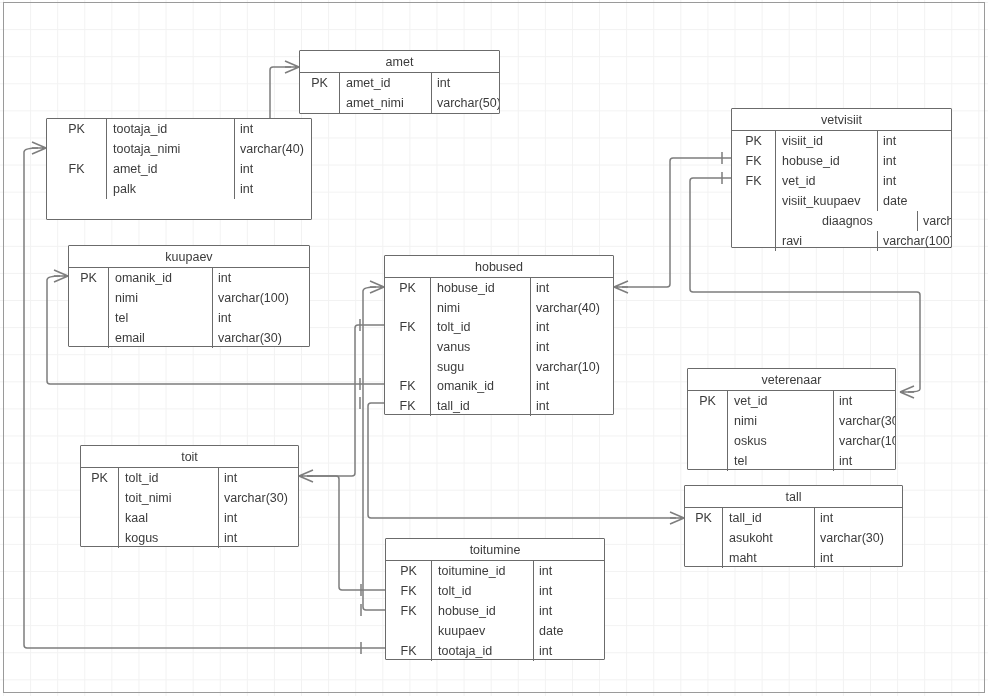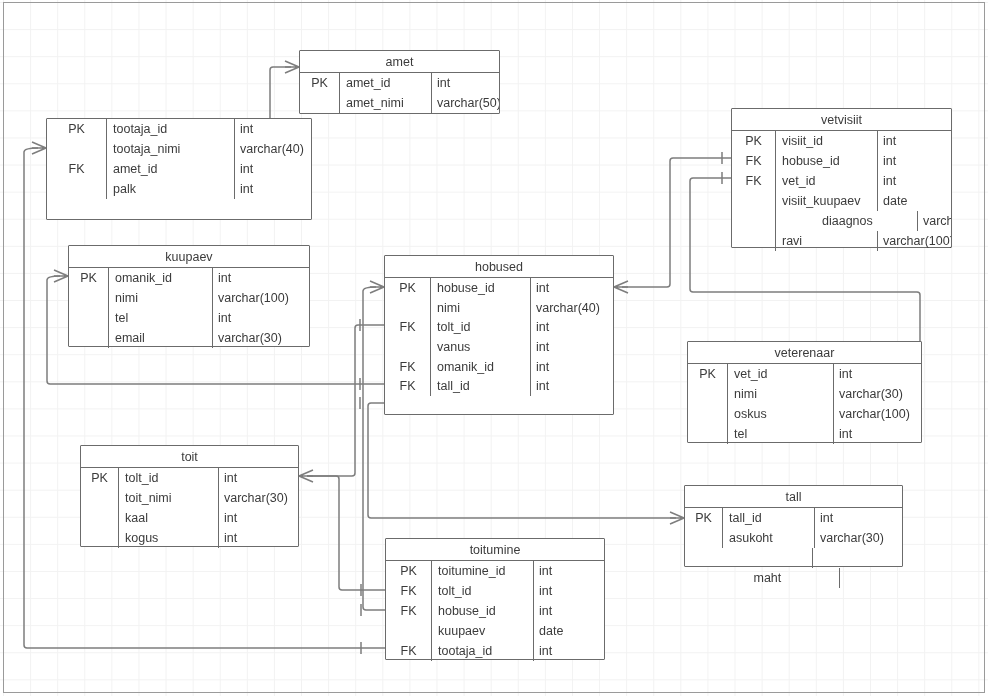--- a/index.html
+++ b/index.html
@@ -268,32 +268,37 @@
             <div class="cell-key" style="width: 46px; border-right-color: rgb(107, 107, 107);">FK</div>
             <div class="cell-name" style="width: 100px; border-right-color: rgb(107, 107, 107);">tolt_id</div>
             <div class="cell-type">int</div>
           </div>
           <div class="attr-row" style="height: 19.7px;">
             <div class="cell-key" style="width: 46px; border-right-color: rgb(107, 107, 107);"></div>
             <div class="cell-name" style="width: 100px; border-right-color: rgb(107, 107, 107);">vanus</div>
             <div class="cell-type">int</div>
           </div>
           <div class="attr-row" style="height: 19.7px;">
+            <div class="cell-key" style="width: 46px; border-right-color: rgb(107, 107, 107);"></div>
+            <div class="cell-name" style="width: 100px; border-right-color: rgb(107, 107, 107);">sugu</div>
+            <div class="cell-type">varchar(10)</div>
+          </div>
+          <div class="attr-row" style="height: 19.7px;">
             <div class="cell-key" style="width: 46px; border-right-color: rgb(107, 107, 107);">FK</div>
             <div class="cell-name" style="width: 100px; border-right-color: rgb(107, 107, 107);">omanik_id</div>
             <div class="cell-type">int</div>
           </div>
           <div class="attr-row" style="height: 19.7px;">
             <div class="cell-key" style="width: 46px; border-right-color: rgb(107, 107, 107);">FK</div>
             <div class="cell-name" style="width: 100px; border-right-color: rgb(107, 107, 107);">tall_id</div>
             <div class="cell-type">int</div>
           </div>
         </div>
       </div>
-      <div class="entity" style="left: 687px; top: 341px; width: 235px; height: 102px; border-color: rgb(107, 107, 107);">
+      <div class="entity" style="left: 687px; top: 368px; width: 209px; height: 102px; border-color: rgb(107, 107, 107);">
         <div class="entity-title" style="height: 22px; border-bottom-color: rgb(107, 107, 107);">veterenaar</div>
         <div class="entity-body">
           <div class="attr-row" style="height: 20px;">
             <div class="cell-key" style="width: 40px; border-right-color: rgb(107, 107, 107);">PK</div>
             <div class="cell-name" style="width: 106px; border-right-color: rgb(107, 107, 107);">vet_id</div>
             <div class="cell-type">int</div>
           </div>
           <div class="attr-row" style="height: 20px;">
             <div class="cell-key" style="width: 40px; border-right-color: rgb(107, 107, 107);"></div>
             <div class="cell-name" style="width: 106px; border-right-color: rgb(107, 107, 107);">nimi</div>
@@ -342,21 +347,21 @@
           <div class="attr-row" style="height: 20px;">
             <div class="cell-key" style="width: 38px; border-right-color: rgb(107, 107, 107);">PK</div>
             <div class="cell-name" style="width: 92px; border-right-color: rgb(107, 107, 107);">tall_id</div>
             <div class="cell-type">int</div>
           </div>
           <div class="attr-row" style="height: 20px; justify-content: center;">
             <div class="cell-key" style="width: 38px; border-right-color: rgb(107, 107, 107);"></div>
             <div class="cell-name" style="width: 92px; border-right-color: rgb(107, 107, 107);">asukoht</div>
             <div class="cell-type">varchar(30)</div>
           </div>
-          <div class="attr-row" style="height: 20px; flex-direction: column;">
+          <div class="attr-row" style="height: 20px;">
             <div class="cell-key" style="width: 38px; border-right-color: rgb(107, 107, 107);"></div>
             <div class="cell-name" style="width: 92px; border-right-color: rgb(107, 107, 107);">maht</div>
             <div class="cell-type">int</div>
           </div>
         </div>
       </div>
       <div class="entity" style="left: 385px; top: 538px; width: 220px; height: 122px; border-color: rgb(107, 107, 107);">
         <div class="entity-title" style="height: 22px; border-bottom-color: rgb(107, 107, 107);">toitumine</div>
         <div class="entity-body">
           <div class="attr-row" style="height: 20px;">

